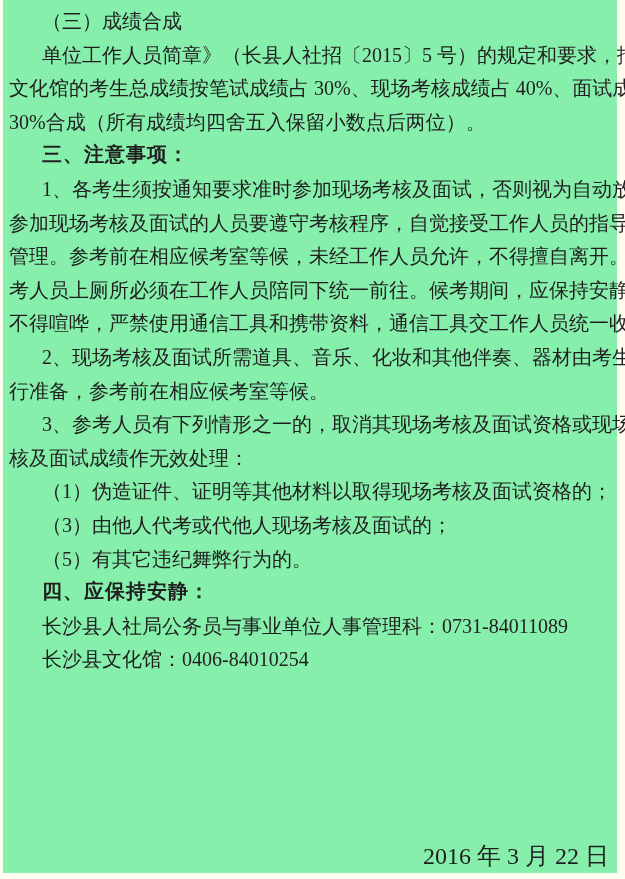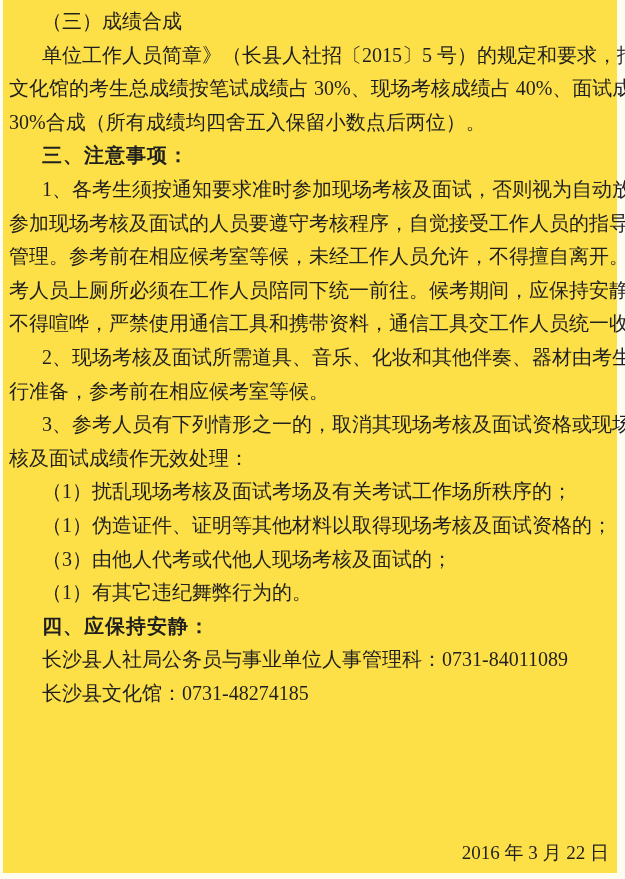--- a/index.html
+++ b/index.html
@@ -7,41 +7,41 @@
     width: 625px;
     height: 879px;
     position: relative;
     background: #fffdf0; 
     font-family: "Liberation Serif", "DejaVu Serif", serif;
     overflow: hidden;
   }
   .page {
     position: absolute;
     top: 0; left: 3px; right: 8px; bottom: 6px;
-    background: #fde047;
+    background: #86efac;
     color: #1f1f1f;
   }
   .doc {
     padding: 5px 0 0 6px;
     font-size: 20px;
     line-height: 33.6px;
     white-space: nowrap;
   }
   .line { height: 33.6px; }
   .indent { padding-left: 33px; }
   .bold {
     font-weight: bold;
-    font-family: Liberation Sans, sans-serif;
+    font-family: Liberation Mono, monospace;
     letter-spacing: 1px;
   }
   .date-line {
     position: absolute;
     top: 840px;
     right: 8px;
-    font-size: 19px;
+    font-size: 24px;
     color: #1f1f1f;
   }
 </style>
 </head>
 <body>
 
 <div class="page">
   <div class="doc">
     <div class="line indent">（三）成绩合成</div>
     <div class="line indent">单位工作人员简章》（长县人社招〔2015〕5 号）的规定和要求，报考县</div>
@@ -50,22 +50,21 @@
     <div class="line indent bold">三、注意事项：</div>
     <div class="line indent">1、各考生须按通知要求准时参加现场考核及面试，否则视为自动放弃。</div>
     <div class="line">参加现场考核及面试的人员要遵守考核程序，自觉接受工作人员的指导和</div>
     <div class="line">管理。参考前在相应候考室等候，未经工作人员允许，不得擅自离开。参</div>
     <div class="line">考人员上厕所必须在工作人员陪同下统一前往。候考期间，应保持安静，</div>
     <div class="line">不得喧哗，严禁使用通信工具和携带资料，通信工具交工作人员统一收管。</div>
     <div class="line indent">2、现场考核及面试所需道具、音乐、化妆和其他伴奏、器材由考生自</div>
     <div class="line">行准备，参考前在相应候考室等候。</div>
     <div class="line indent">3、参考人员有下列情形之一的，取消其现场考核及面试资格或现场考</div>
     <div class="line">核及面试成绩作无效处理：</div>
-    <div class="line indent">（1）扰乱现场考核及面试考场及有关考试工作场所秩序的；</div>
     <div class="line indent">（1）伪造证件、证明等其他材料以取得现场考核及面试资格的；</div>
     <div class="line indent">（3）由他人代考或代他人现场考核及面试的；</div>
-    <div class="line indent">（1）有其它违纪舞弊行为的。</div>
+    <div class="line indent">（5）有其它违纪舞弊行为的。</div>
     <div class="line indent bold">四、应保持安静：</div>
     <div class="line indent">长沙县人社局公务员与事业单位人事管理科：0731-84011089</div>
-    <div class="line indent">长沙县文化馆：0731-48274185</div>
+    <div class="line indent">长沙县文化馆：0406-84010254</div>
   </div>
   <div class="date-line">2016 年 3 月 22 日</div>
 </div>
 
 </body></html>

